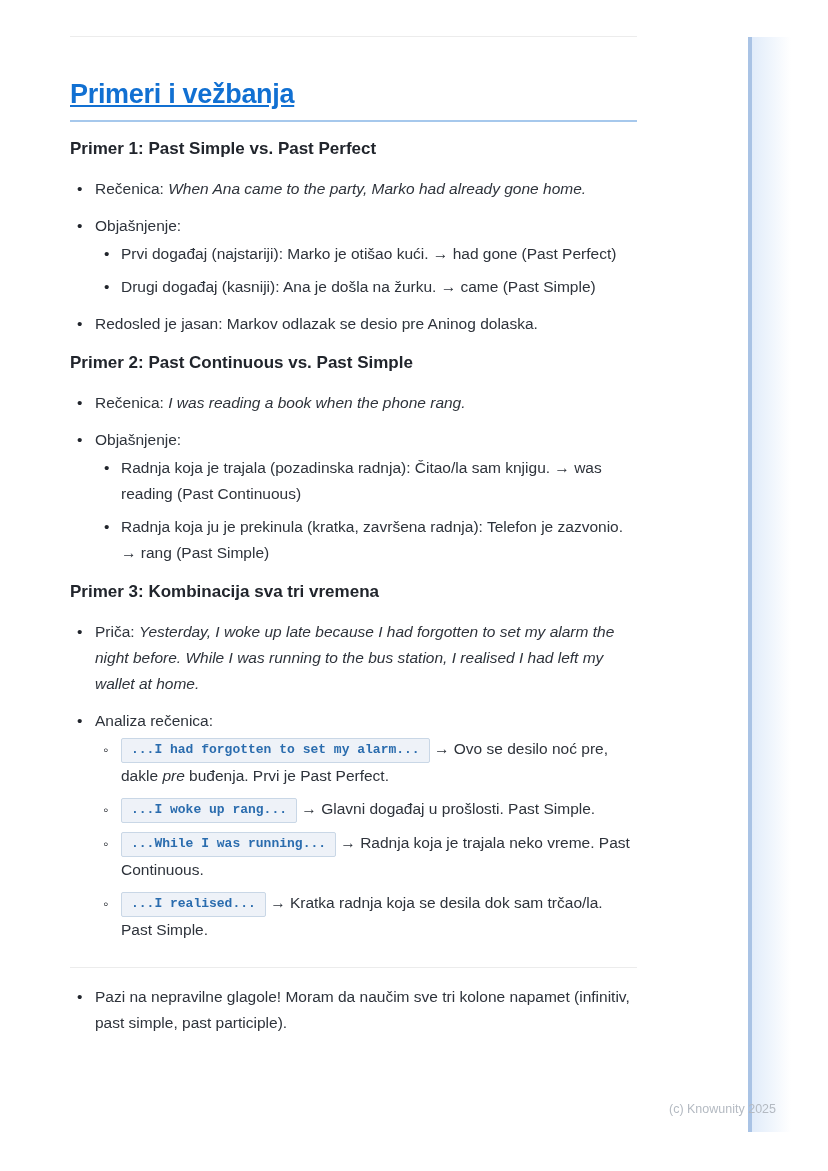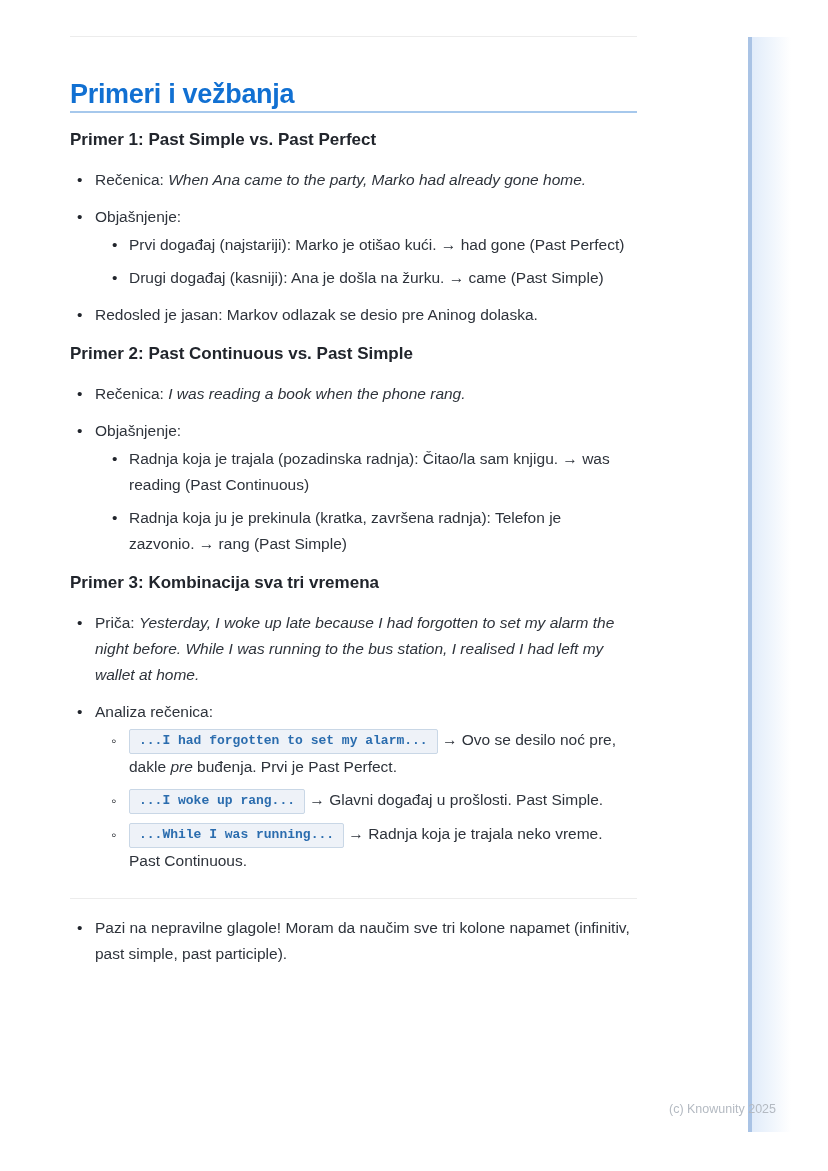--- a/index.html
+++ b/index.html
@@ -11,29 +11,30 @@
   html,body{margin:0;padding:0;}
   body{
     width:828px;height:1171px;background:#ffffff;position:relative;overflow:hidden;
     font-family:"Liberation Sans",sans-serif;color:var(--text);
   }
   .content{position:absolute;left:70px;top:36px;width:567px;}
   hr.rule{border:none;border-top:1px solid var(--divider);margin:0;height:0;}
   hr.rule.mid{margin-top:24px;}
   h1{
     font-size:27px;line-height:34px;font-weight:700;letter-spacing:-0.3px;
-    color:var(--accent);margin:40px 0 16px;
+    color:var(--accent);margin:40px 0 16px;padding-bottom:9px;
     border-bottom:2px solid var(--underline);
+    text-decoration:underline;
   }
   h3{font-size:17px;line-height:22px;font-weight:700;color:var(--heading);margin:15px 0 16px;}
   ul{list-style:none;margin:0 0 6px;padding:0;font-size:15.5px;line-height:26px;}
   ul.lvl1{margin-top:16px;}
   .lvl1 > li{position:relative;padding-left:25px;margin-bottom:11px;}
   .lvl1 > li::before{content:"\2022";position:absolute;left:7px;top:0;color:var(--heading);}
-  .lvl2{margin:2px 8px 0;}
+  .lvl2{margin:2px 0 0;}
   .lvl2 > li{position:relative;padding-left:26px;margin-bottom:7px;}
   .lvl2 > li::before{content:"\2022";position:absolute;left:9px;top:0;color:var(--heading);}
   .lvl2.hollow > li::before{content:"\25E6";font-size:15px;left:8px;top:1px;}
   .rb{font-weight:400;}
   .ri{font-style:italic;}
   .rc{
     font-family:"Liberation Mono",monospace;font-weight:700;font-size:13px;line-height:1.3;
     color:var(--chip_text);background:var(--chip_bg);border:1px solid var(--chip_border);
     border-radius:2px;padding:3px 9px;display:inline-block;vertical-align:1px;white-space:nowrap;
   }
@@ -80,20 +81,21 @@
 
   <h3>Primer 3: Kombinacija sva tri vremena</h3>
   <ul class="lvl1">
     <li><span>Priča: </span><span class="ri">Yesterday, I </span><span class="rb ri">woke up</span><span class="ri"> late because I </span><span class="rb ri">had forgotten</span><span class="ri"> to set my alarm the night before. While I </span><span class="rb ri">was running</span><span class="ri"> to the bus station, I </span><span class="rb ri">realised</span><span class="ri"> I had left my wallet at home.</span></li>
     <li>
       <span><span class="rb">Analiza rečenica:</span></span>
       <ul class="lvl2 hollow">
         <li><span class="rc">...I had forgotten to set my alarm...</span><span> → Ovo se desilo noć pre, dakle </span><span class="ri">pre</span><span> buđenja. Prvi je Past Perfect.</span></li>
         <li><span class="rc">...I woke up rang...</span><span> → Glavni događaj u prošlosti. Past Simple.</span></li>
         <li><span class="rc">...While I was running...</span><span> → Radnja koja je trajala neko vreme. Past Continuous.</span></li>
+        <li><span class="rc">...I realised...</span><span> → Kratka radnja koja se desila dok sam trčao/la. Past Simple.</span></li>
       </ul>
     </li>
   </ul>
 
   <hr class="rule mid">
 
   <ul class="lvl1">
     <li><span class="rb">Pazi na nepravilne glagole!</span><span> Moram da naučim sve tri kolone napamet (infinitiv, past simple, past participle).</span></li>
   </ul>
 

